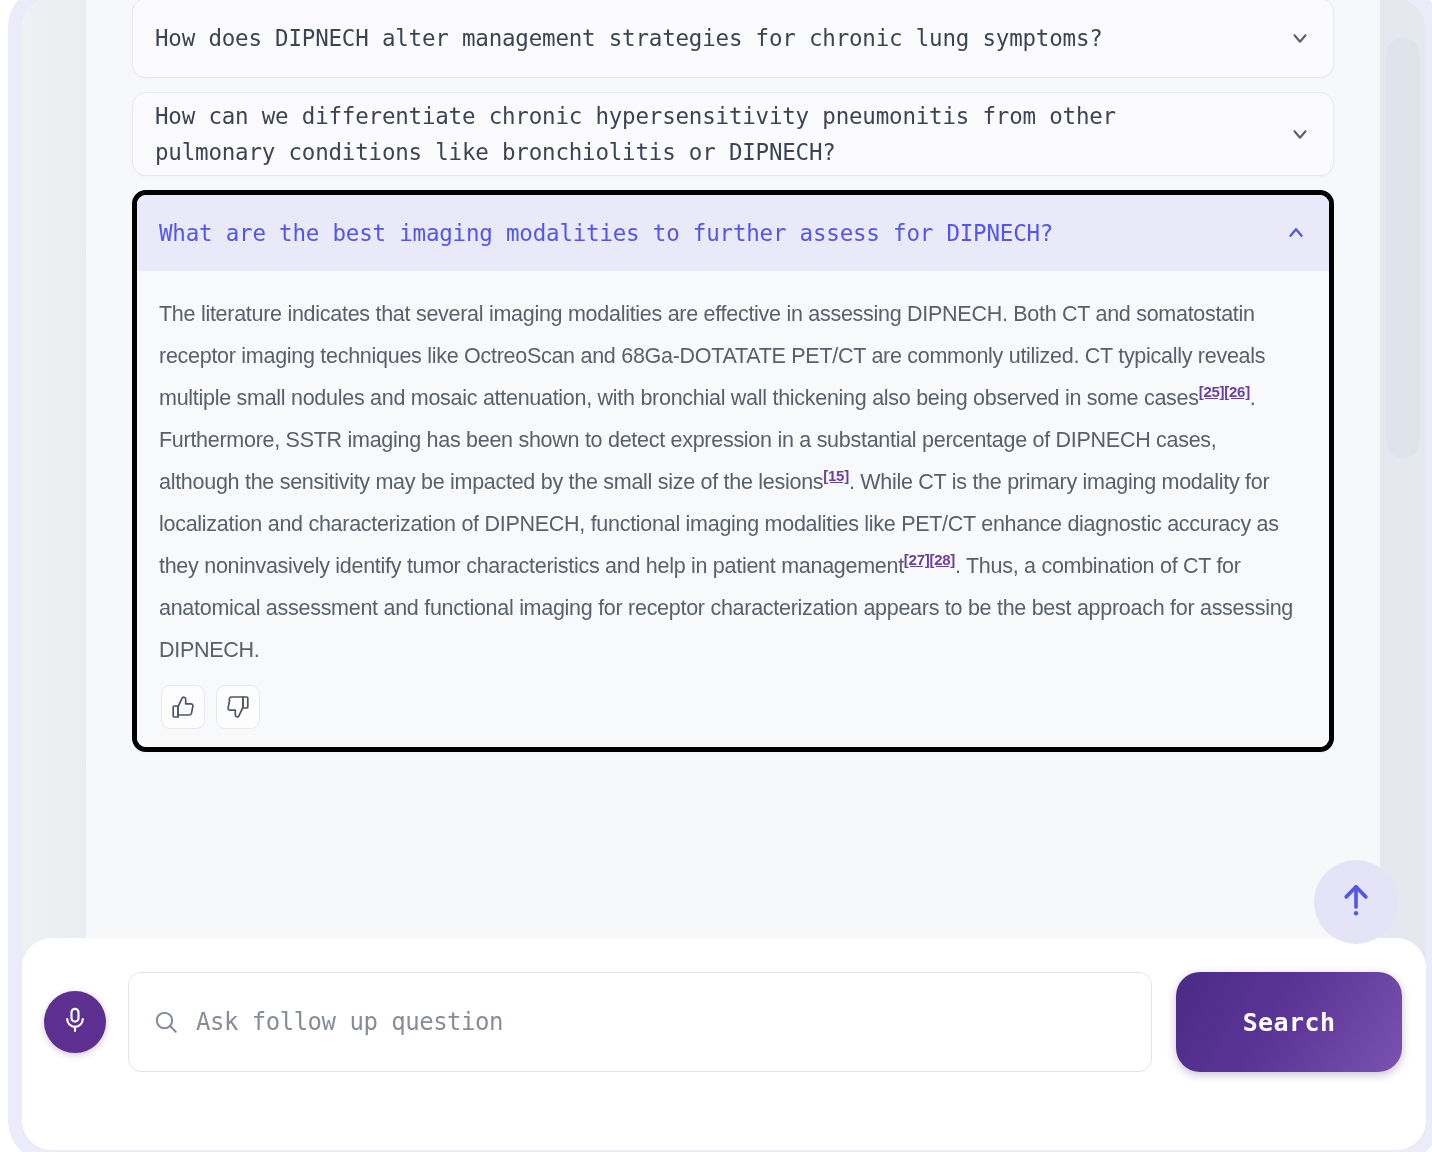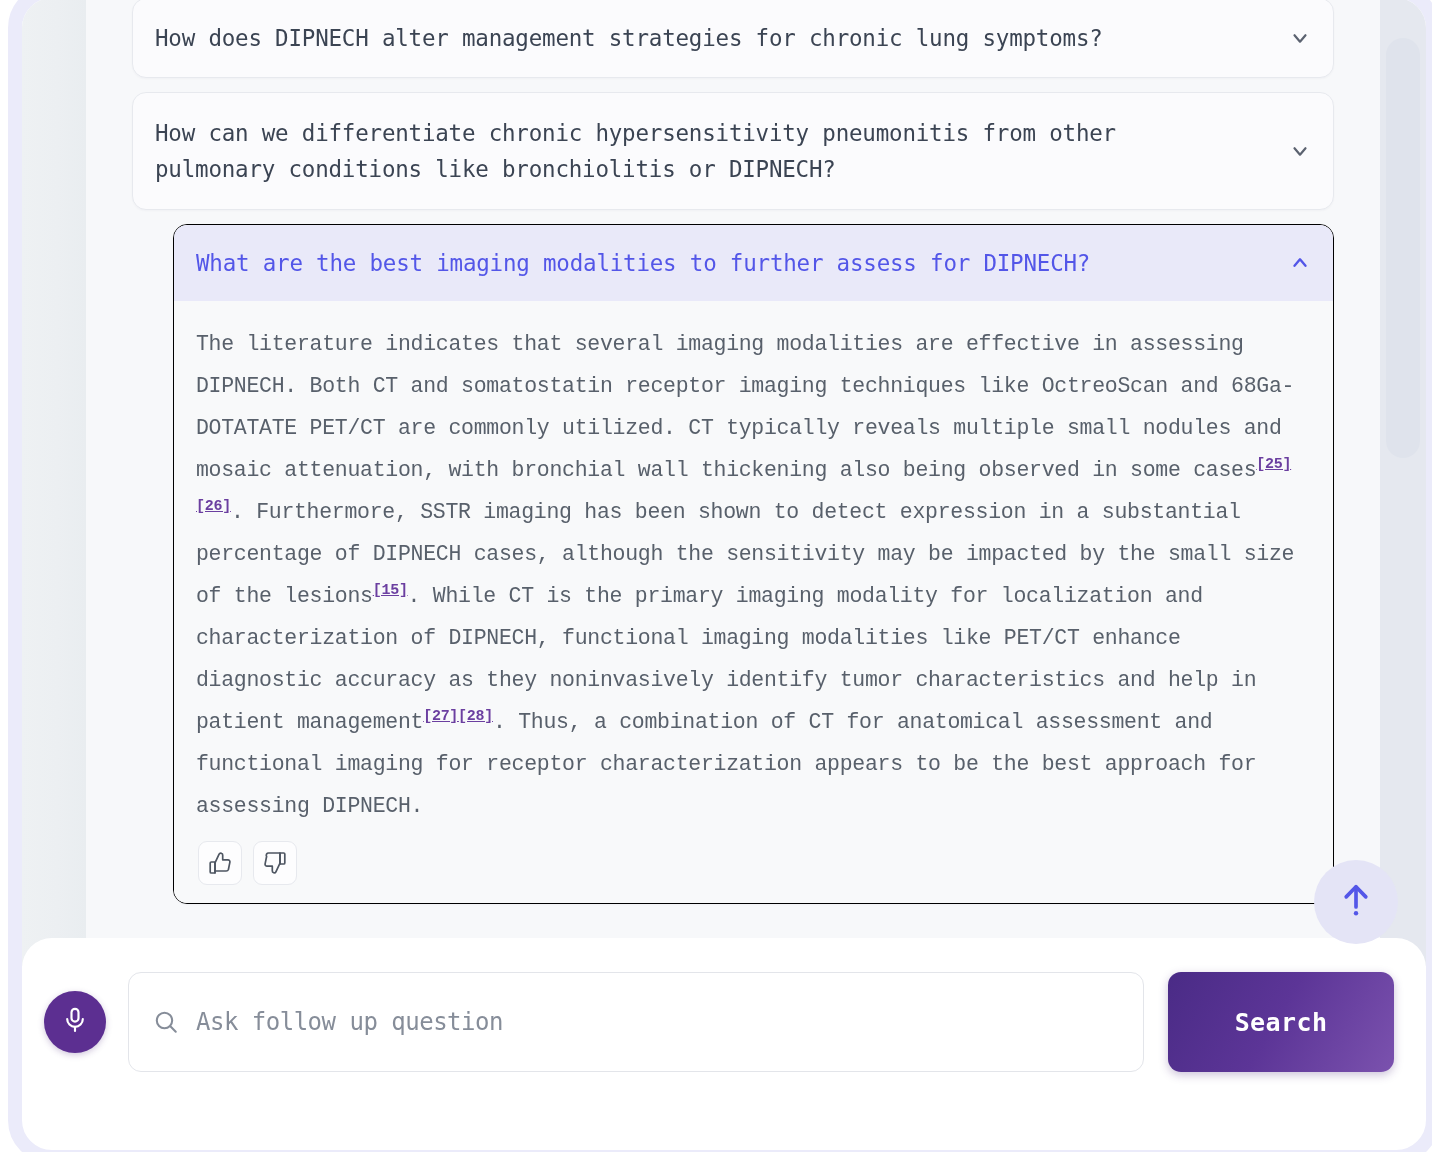--- a/index.html
+++ b/index.html
@@ -72,21 +72,21 @@
     background: #fbfbfd;
     border: 1px solid #e7e9ee;
     border-radius: 14px;
     margin-bottom: 14px;
     display: flex;
     align-items: center;
     padding: 0 58px 0 22px;
     box-shadow: 0 1px 2px rgba(30,35,60,0.03);
   }
   .q-card.h1line { height: 80px; }
-  .q-card.h2line { height: 118px; }
+  .q-card.h2line { height: 84px; }
 
   .q-text {
     font-family: "DejaVu Sans Mono", monospace;
     font-size: 22.5px;
     font-weight: 400;
     line-height: 1.62;
     letter-spacing: -0.2px;
     color: #3b4453;
     white-space: pre-line;
   }
@@ -97,44 +97,43 @@
     top: 50%;
     transform: translateY(-50%);
     width: 22px; height: 22px;
     display: flex; align-items: center; justify-content: center;
   }
   .chev svg { display: block; }
 
   
   #expanded-card {
     background: #fbfbfd;
-    border: 1px solid #000000;
+    border: 5px solid #000000;
     border-radius: 14px;
     overflow: hidden;
     box-shadow: 0 1px 2px rgba(30,35,60,0.03);
-    margin-left: 41px;
   }
 
   #expanded-header {
     position: relative;
     height: 76px;
     background: #e9e9f9;
     display: flex;
     align-items: center;
     padding: 0 58px 0 22px;
   }
   #expanded-header .q-text { color: #5356e8; }
 
   #answer-body {
     background: #f8f9fa;
     padding: 22px 30px 18px 22px;
   }
 
   #answer-text {
-    font-family: Liberation Mono, monospace;
+    font-family: Liberation Sans, sans-serif;
     font-size: 21.5px;
     line-height: 42px;
     color: #58606b;
     letter-spacing: -0.28px;
     text-align: left;
   }
 
   .cite {
     color: #6b3fa0;
     font-size: 15px;
@@ -180,21 +179,21 @@
   #bottom-bar {
     position: absolute;
     left: 0;
     bottom: 0;
     width: 100%;
     height: 212px;
     background: #ffffff;
     border-radius: 30px 30px 36px 36px;
     display: flex;
     align-items: center;
-    padding: 0 32px 44px 22px;
+    padding: 0 24px 44px 22px;
   }
 
   #mic-button {
     flex: 0 0 auto;
     width: 62px; height: 62px;
     border-radius: 50%;
     background: #5c2f91;
     display: flex; align-items: center; justify-content: center;
     margin-right: 22px;
     cursor: pointer;
@@ -223,21 +222,21 @@
     font-size: 24px;
     letter-spacing: -0.5px;
     color: #3b4453;
   }
   #search-input::placeholder { color: #868d99; opacity: 1; }
 
   #search-button {
     flex: 0 0 auto;
     width: 226px; height: 100px;
     border: none;
-    border-radius: 13px;
+    border-radius: 24px;
     background: linear-gradient(120deg, #4a2b86 0%, #5c3597 48%, #7b52ae 100%);
     color: #ffffff;
     font-family: "DejaVu Sans Mono", monospace;
     font-size: 25px;
     font-weight: 700;
     letter-spacing: 0.4px;
     cursor: pointer;
     box-shadow: 0 3px 10px rgba(70,35,120,0.28);
   }
 </style>

